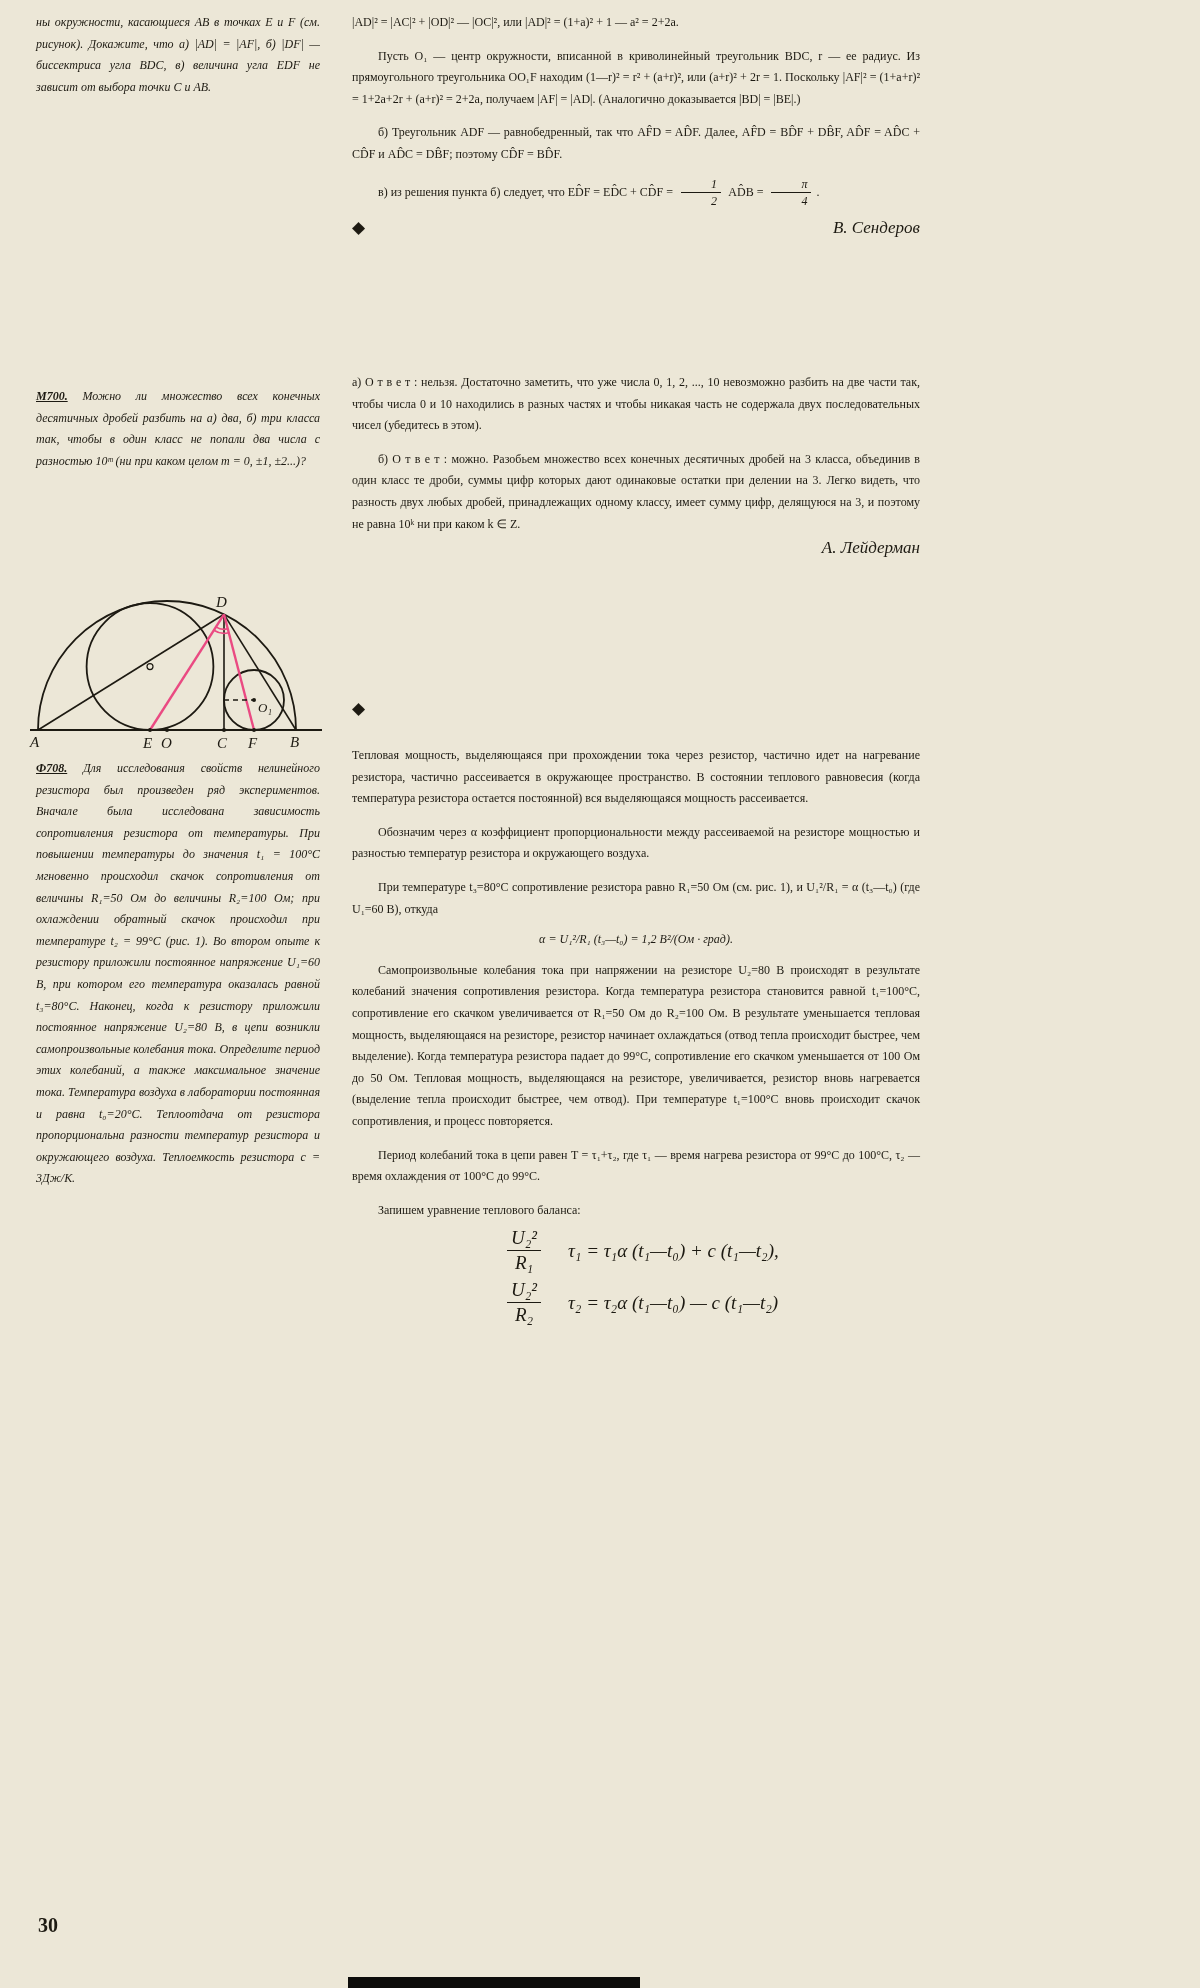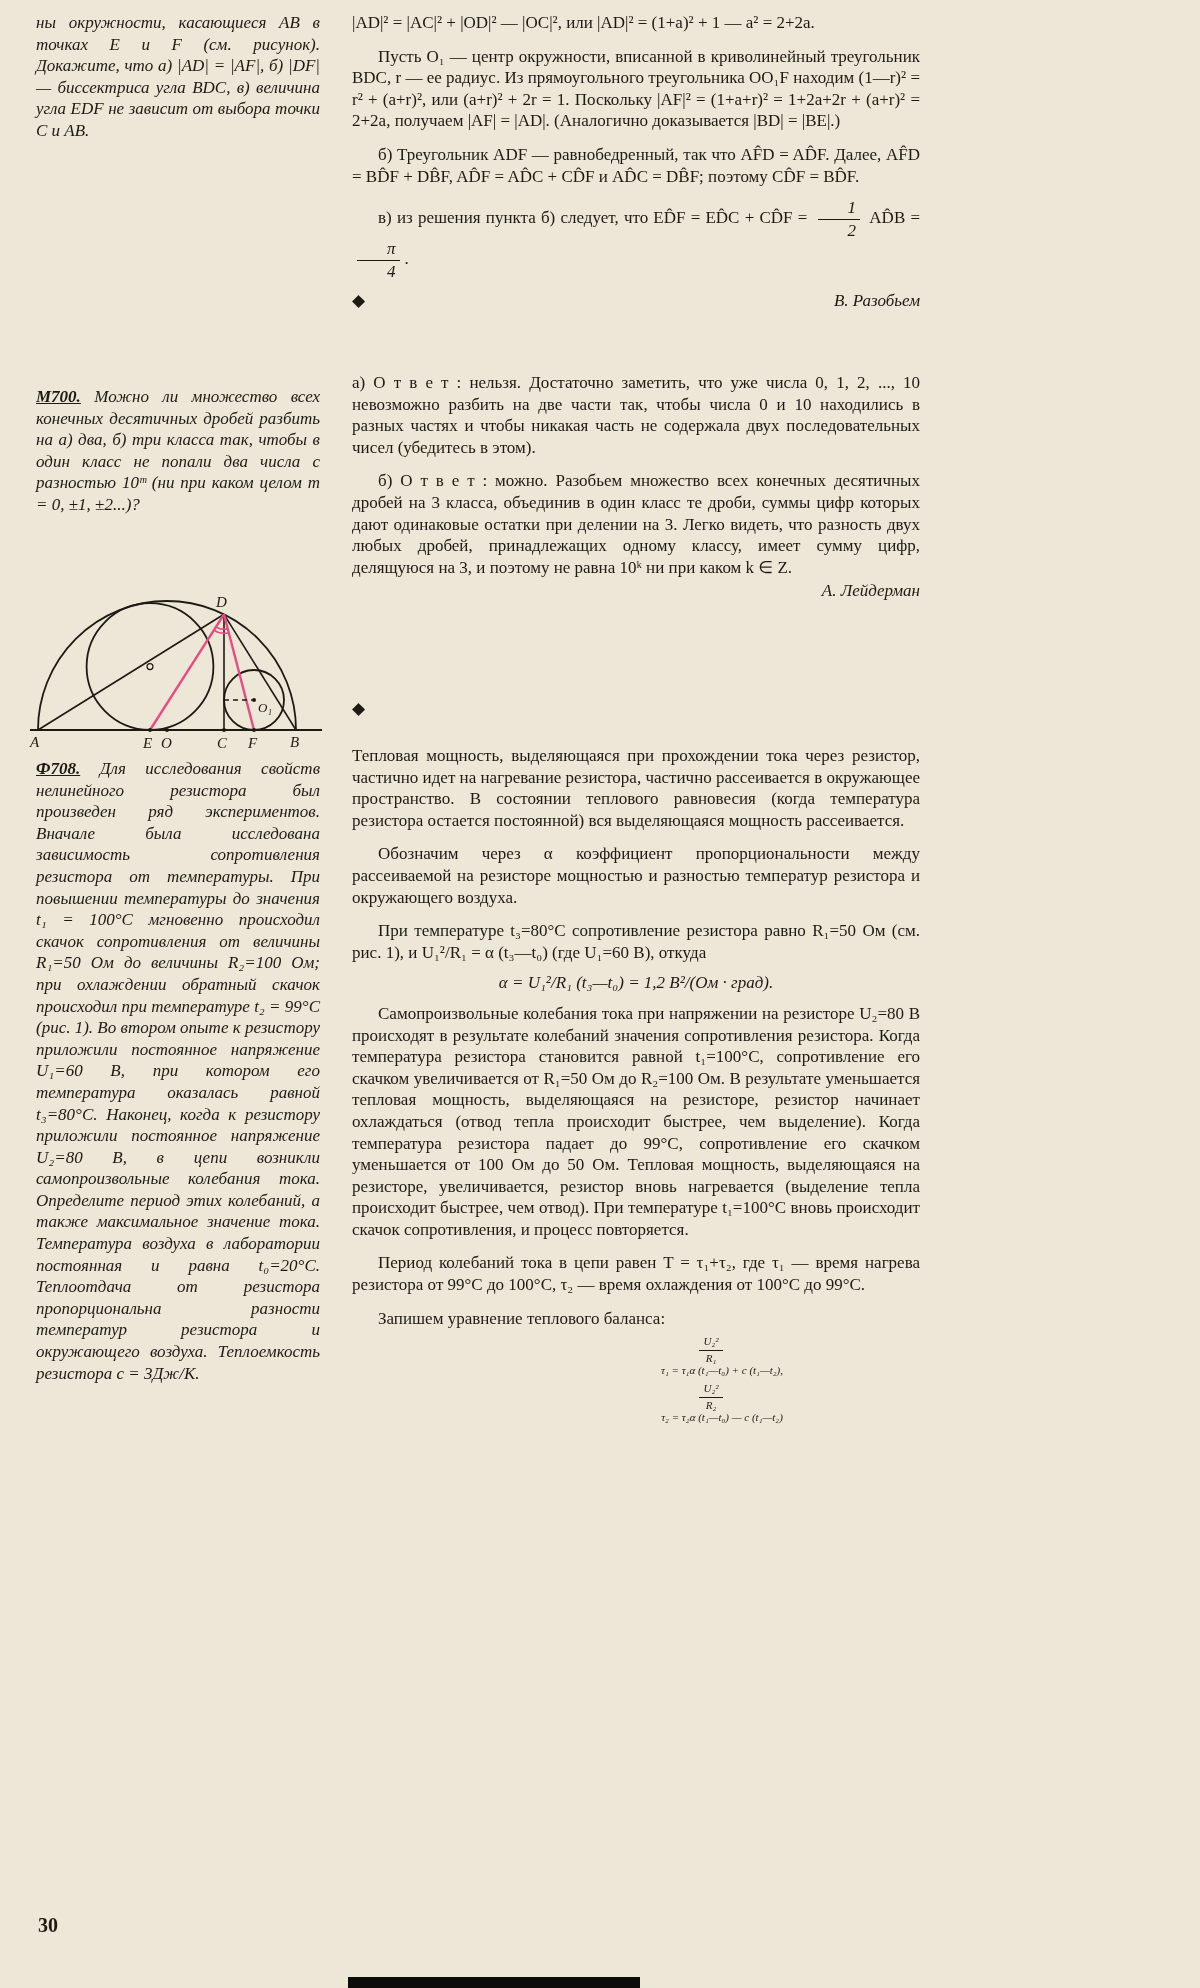--- a/index.html
+++ b/index.html
@@ -3,35 +3,35 @@
 <meta charset="utf-8">
 <style>
   html,body{margin:0;padding:0;}
   body{
     width:1200px;height:1988px;position:relative;
     background:#ece7d7;color:#1d1a12;
     font-family:"Liberation Serif", serif;
     overflow:hidden;
   }
   .abs{position:absolute;}
-  p{margin:0 0 0 0;text-align:justify;font-size:17px;line-height:21.6px;}
+  p{margin:0 0 0 0;text-align:justify;font-size:12px;line-height:21.6px;}
   .left-col{left:36px;width:284px;}
   .right-col{left:352px;width:568px;}
   .left-col p{font-style:italic;}
   .prob-label{font-weight:bold;font-style:italic;text-decoration:underline;}
   .ind{text-indent:26px;}
   .mt{margin-top:12px;}
   .sig-row{display:flex;justify-content:space-between;align-items:center;margin-top:10px;}
   .sig{font-style:italic;font-size:17px;}
   .diamond{font-size:17px;line-height:17px;}
   .eq-center{text-align:center;font-style:italic;margin:9px 0;}
   .frac{display:inline-block;vertical-align:middle;text-align:center;margin:0 5px;font-style:italic;line-height:1.05;}
   .frac .num{display:block;padding:0 4px 2px 4px;border-bottom:1.4px solid #1d1a12;}
   .frac .den{display:block;padding-top:2px;}
-  .eq-line{font-style:italic;font-size:11px;margin:7px 0 0 150px;display:flex;align-items:center;flex-direction:column;}
+  .eq-line{font-style:italic;font-size:19px;margin:7px 0 0 150px;display:flex;align-items:center;}
   .eq-line .rhs{margin-left:22px;}
   .pagenum{font-weight:bold;font-size:20px;font-style:normal;}
   .bottom-bar{background:#0d0c0a;}
   svg text{font-family:"Liberation Serif", serif;font-style:italic;font-size:15px;fill:#1d1a12;}
   svg text.small{font-size:13px;}
 </style>
 </head>
 <body>
 
 <div class="abs left-col" style="top:12px;">
@@ -92,21 +92,21 @@
   <p class="ind mt">Пусть O₁ — центр окружности, вписанной в криволинейный треугольник BDC, r — ее радиус. Из прямоугольного треугольника OO₁F находим (1—r)² = r² + (a+r)², или (a+r)² + 2r = 1. Поскольку |AF|² = (1+a+r)² = 1+2a+2r + (a+r)² = 2+2a, получаем |AF| = |AD|. (Аналогично доказывается |BD| = |BE|.)</p>
   <p class="ind mt">б) Треугольник ADF — равнобедренный, так что AF̂D = AD̂F. Далее, AF̂D = BD̂F + DB̂F, AD̂F = AD̂C + CD̂F и AD̂C = DB̂F; поэтому CD̂F = BD̂F.</p>
   <p class="ind mt">
     <span>в) из решения пункта б) следует, что ED̂F = ED̂C + CD̂F =</span>
     <span class="frac"><span class="num">1</span><span class="den">2</span></span>
     <span>AD̂B =</span>
     <span class="frac"><span class="num">π</span><span class="den">4</span></span><span>.</span>
   </p>
   <div class="sig-row">
     <span class="diamond">◆</span>
-    <span class="sig">В. Разобьем</span>
+    <span class="sig">В. Сендеров</span>
   </div>
 </div>
 
 <div class="abs right-col" style="top:372px;">
   <p>а) О т в е т :  нельзя. Достаточно заметить, что уже числа 0, 1, 2, ..., 10 невозможно разбить на две части так, чтобы числа 0 и 10 находились в разных частях и чтобы никакая часть не содержала двух последовательных чисел (убедитесь в этом).</p>
   <p class="ind mt">б) О т в е т :  можно. Разобьем множество всех конечных десятичных дробей на 3 класса, объединив в один класс те дроби, суммы цифр которых дают одинаковые остатки при делении на 3. Легко видеть, что разность двух любых дробей, принадлежащих одному классу, имеет сумму цифр, делящуюся на 3, и поэтому не равна 10ᵏ ни при каком k ∈ Z.</p>
   <p class="sig" style="text-align:right;margin-top:2px;">А. Лейдерман</p>
 </div>
 
 <div class="abs" style="left:352px;top:700px;">

